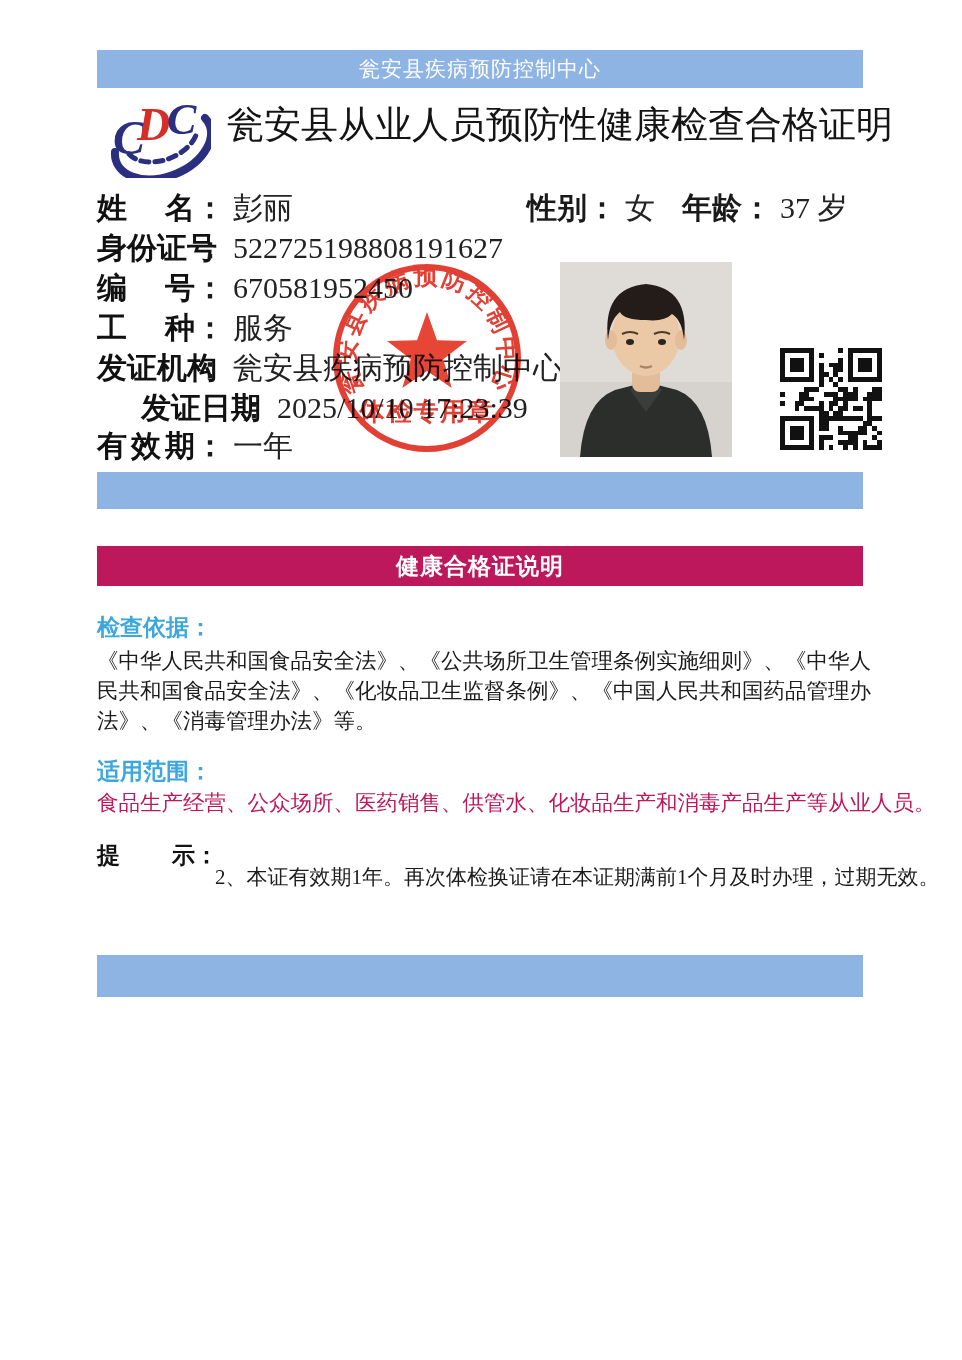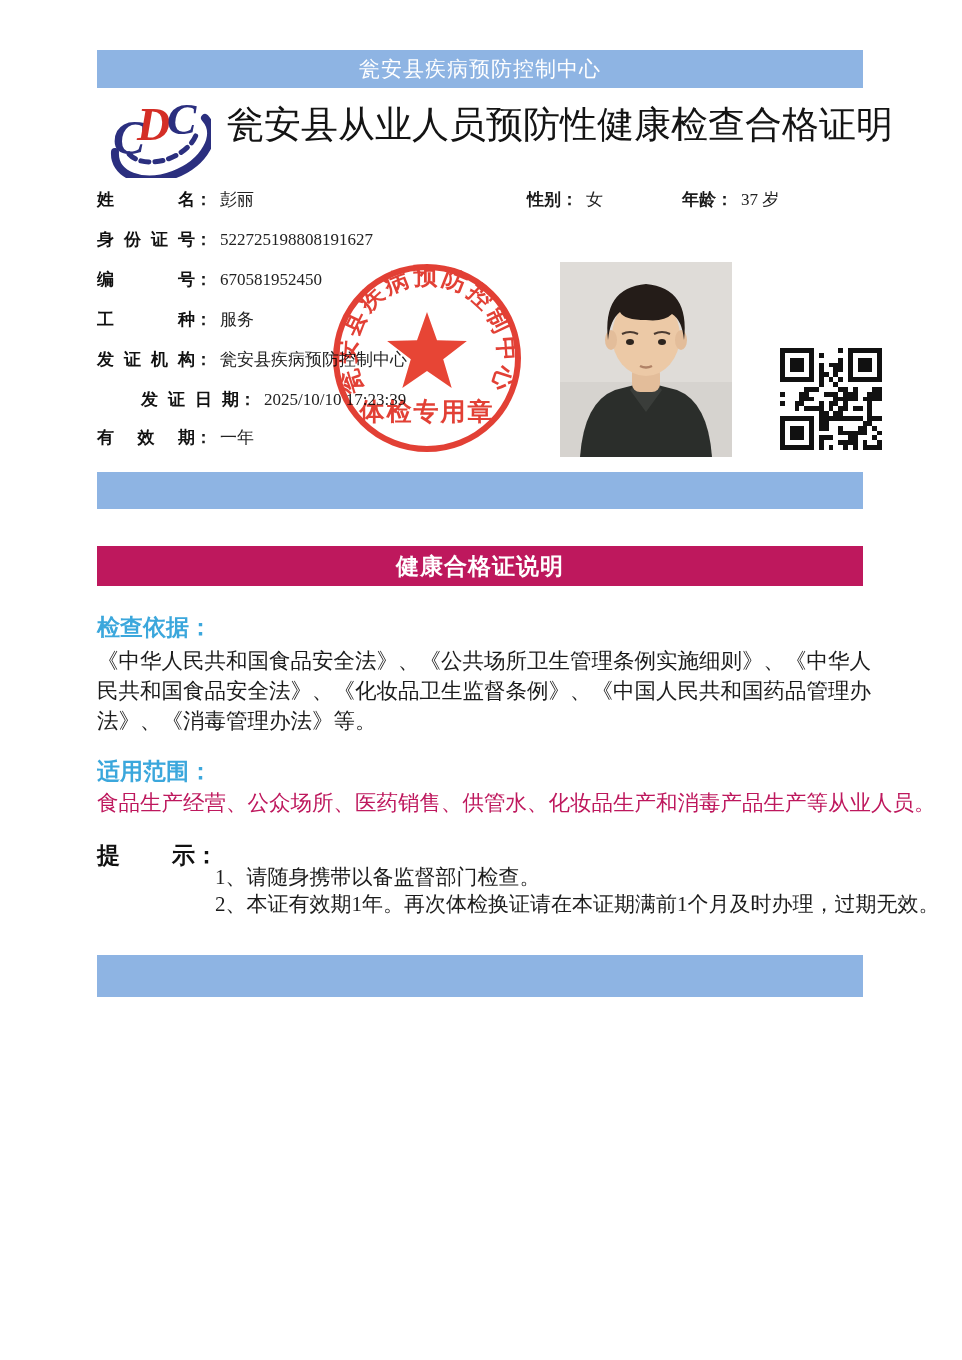--- a/index.html
+++ b/index.html
@@ -15,21 +15,21 @@
     display:flex;align-items:center;justify-content:center;
     color:#ffffff;font-size:21px;letter-spacing:1px;
   }
   
   .logo{left:99px;top:88px;width:112px;height:90px;}
   .doc-title{
     left:227px;top:100px;width:660px;font-size:37px;color:#141414;
     letter-spacing:0px;white-space:nowrap;
   }
   
-  .row{left:97px;width:810px;height:32px;font-size:17px;white-space:nowrap;}
+  .row{left:97px;width:810px;height:32px;font-size:30px;white-space:nowrap;}
   .lbl{
     display:inline-block;width:98px;font-weight:bold;
     text-align:justify;text-align-last:justify;vertical-align:top;color:#111;
   }
   .colon{font-weight:bold;margin-right:8px;}
   .val{color:#222;}
   .pos{position:absolute;top:0;}
   
   .photo{left:560px;top:262px;width:172px;height:195px;background:#dcdad7;}
   
@@ -376,17 +376,16 @@
 
 <div class="abs sec-head scope-head">
   <span>适用范围</span><span>：</span>
 </div>
 <div class="abs scope-text">食品生产经营、公众场所、医药销售、供管水、化妆品生产和消毒产品生产等从业人员。</div>
 
 <div class="abs tips-head">
   <span class="lbl">提示</span><span class="colon">：</span>
 </div>
 <div class="abs tips">
-  <div>1、请随身携带以备监督部门检查。</div>
   <div>2、本证有效期1年。再次体检换证请在本证期满前1个月及时办理，过期无效。</div>
 </div>
 
 <div class="abs bar3"></div>
 
 </body></html>

